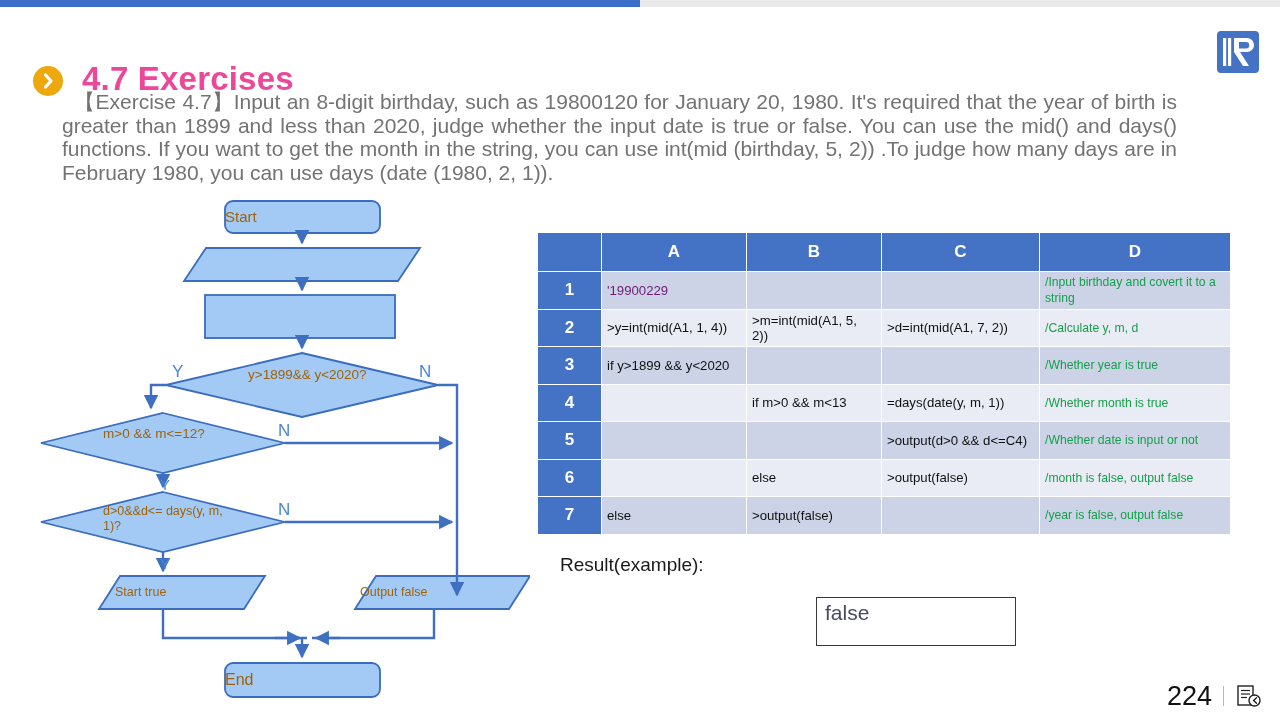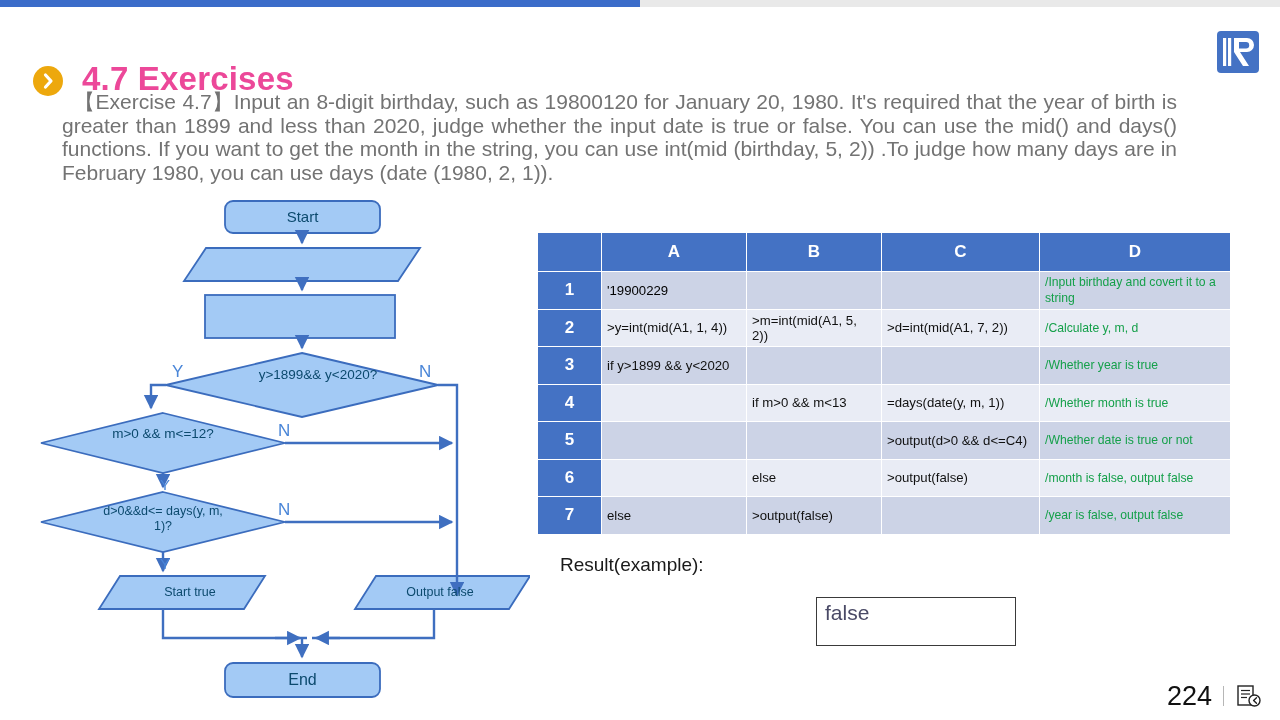--- a/index.html
+++ b/index.html
@@ -37,22 +37,22 @@
   #intro{
     position:absolute;left:62px;top:90px;width:1115px;
     font-size:21px;line-height:23.5px;color:#737373;
     text-align:justify;
   }
   #intro .lead{margin-left:12px;}
   
   #flow{position:absolute;left:20px;top:195px;width:510px;height:515px;}
   #flow svg{position:absolute;left:0;top:0;}
   .fl-label{
-    position:absolute;color:#0c4a6e;font-size:15px;
-    text-align:center;line-height:18px;
+    position:absolute;color:#a16207;font-size:15px;
+    line-height:18px;
     pointer-events:none;
   }
   .fl-label.sm{font-size:12.5px;line-height:15px;}
   .fl-label.md{font-size:13.5px;line-height:16.5px;}
   .yn{
     position:absolute;color:#4a86d8;font-size:17px;font-weight:normal;
   }
   
   #sheet{
     position:absolute;left:537px;top:232px;
@@ -73,21 +73,21 @@
   }
   #sheet tbody td.rownum{
     background:#4472c4;color:#fff;font-weight:bold;font-size:17px;
     text-align:center;
   }
   #sheet tbody tr{height:37.5px;}
   #sheet tbody tr.odd td{background:#ccd3e6;}
   #sheet tbody tr.even td{background:#e9ecf5;}
   #sheet tbody tr.odd td.rownum,#sheet tbody tr.even td.rownum{background:#4472c4;}
   .cmt{color:#15a04a;font-size:12.2px;line-height:14px;}
-  .magenta{color:#000000;}
+  .magenta{color:#701a75;}
   .cellwrap{line-height:15px;}
   
   #result-label{
     position:absolute;left:560px;top:554px;font-size:19px;color:#1a1a1a;
   }
   #result-box{
     position:absolute;left:816px;top:597px;width:198px;height:47px;
     border:1.5px solid #3a3a3a;background:#fff;
   }
   #result-box .val{
@@ -249,21 +249,21 @@
         <td><span class="cellwrap"></span></td>
         <td><span class="cellwrap">if m&gt;0 &amp;&amp; m&lt;13</span></td>
         <td><span class="cellwrap">=days(date(y, m, 1))</span></td>
         <td><span class="cellwrap cmt">/Whether month is true</span></td>
       </tr>
       <tr class="odd">
         <td class="rownum">5</td>
         <td><span class="cellwrap"></span></td>
         <td><span class="cellwrap"></span></td>
         <td><span class="cellwrap">&gt;output(d&gt;0 &amp;&amp; d&lt;=C4)</span></td>
-        <td><span class="cellwrap cmt">/Whether date is true or not</span></td>
+        <td><span class="cellwrap cmt">/Whether date is input or not</span></td>
       </tr>
       <tr class="even">
         <td class="rownum">6</td>
         <td><span class="cellwrap"></span></td>
         <td><span class="cellwrap">else</span></td>
         <td><span class="cellwrap">&gt;output(false)</span></td>
         <td><span class="cellwrap cmt">/month is false, output false</span></td>
       </tr>
       <tr class="odd">
         <td class="rownum">7</td>

